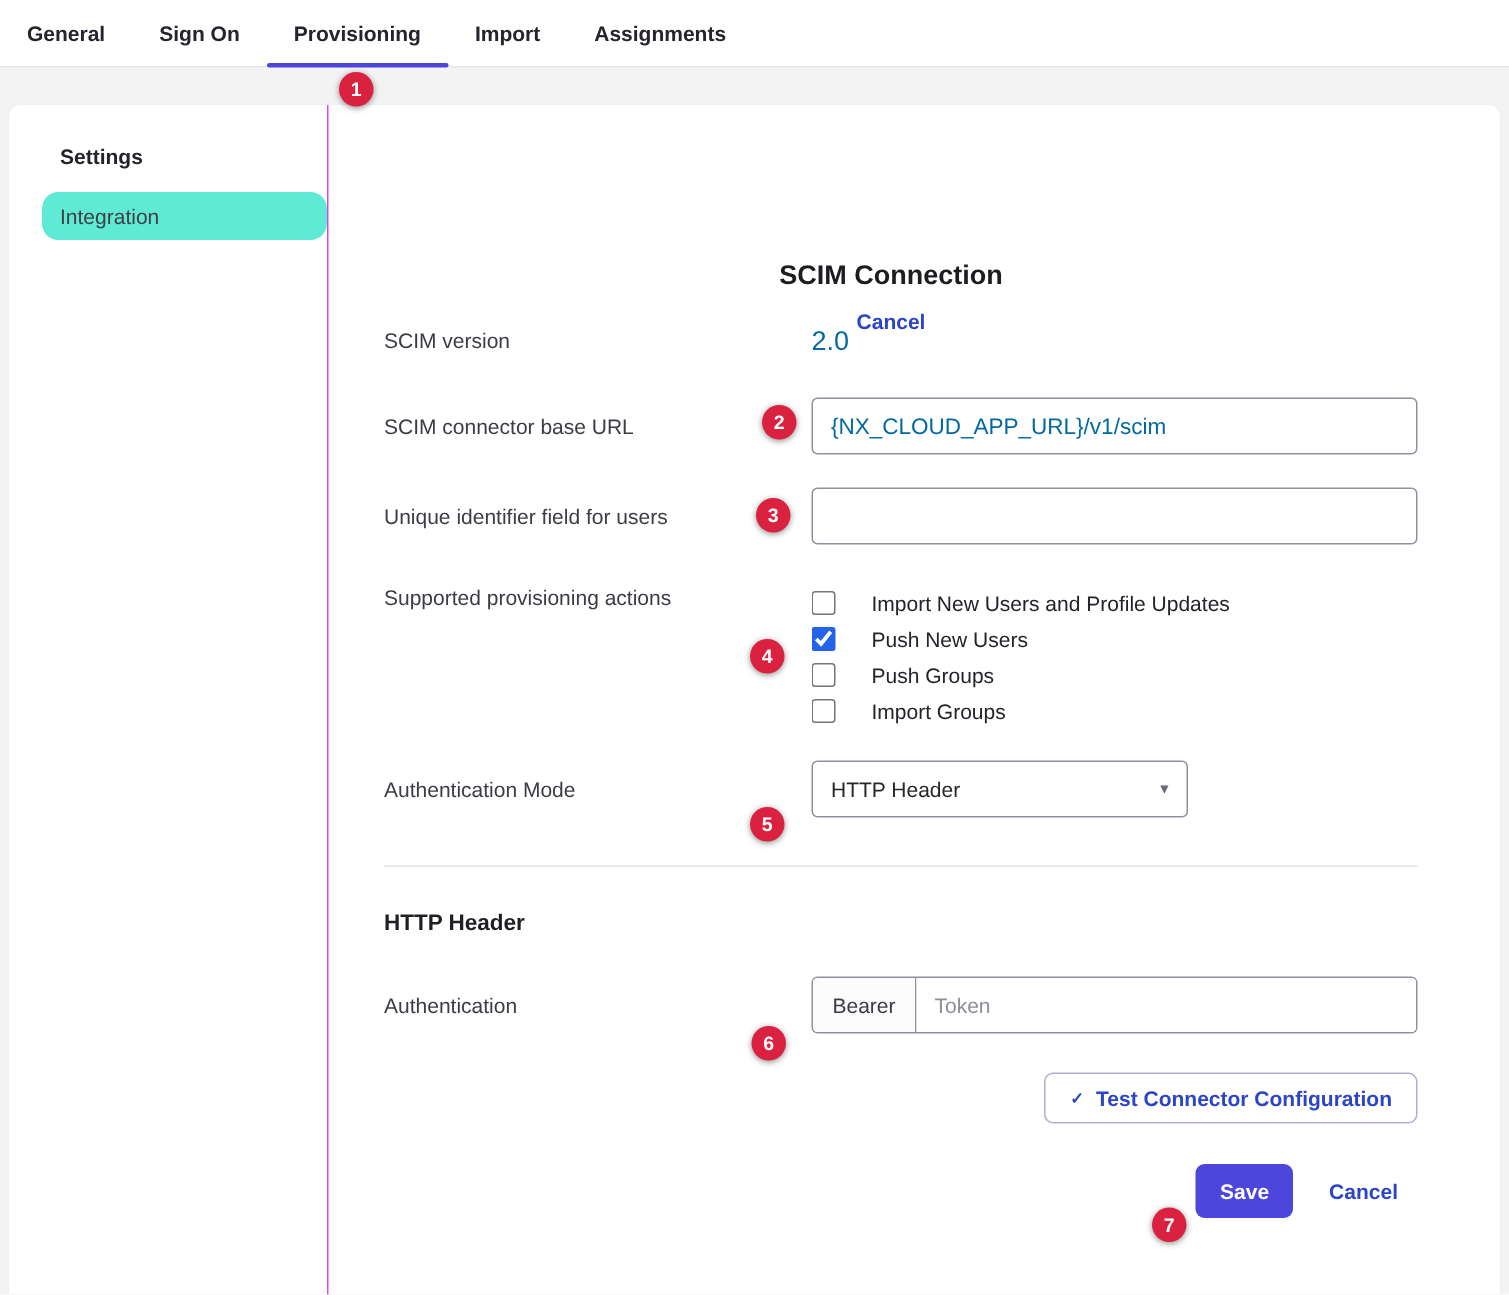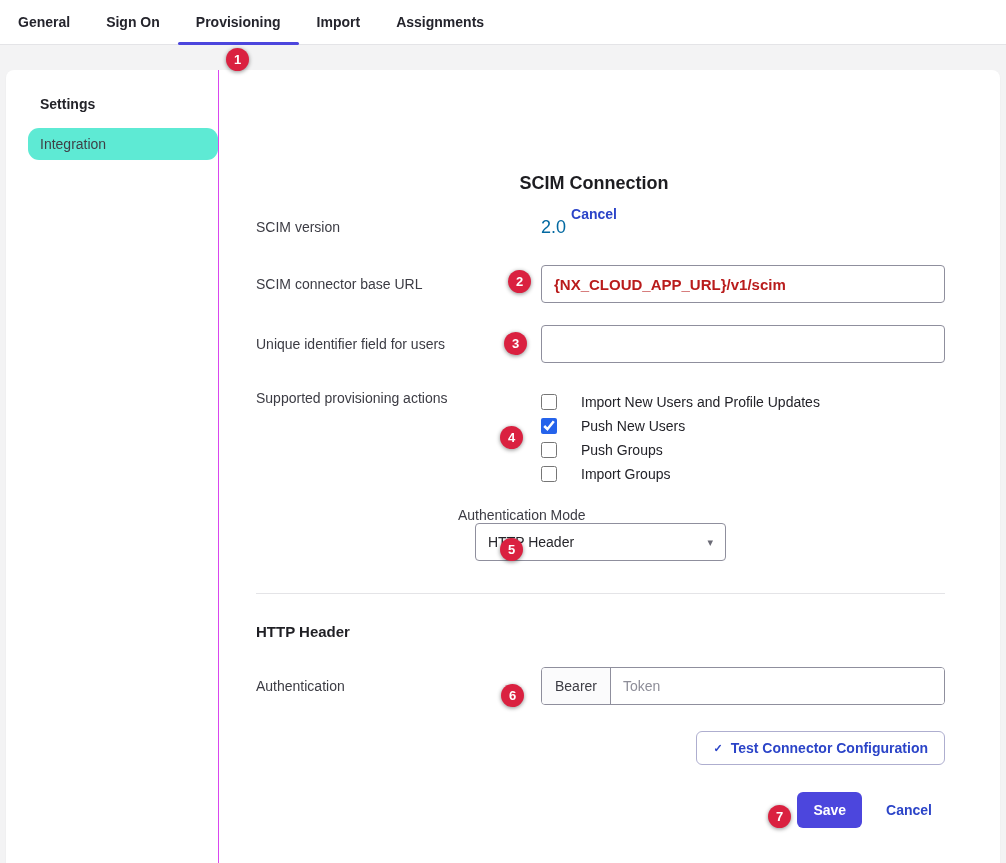--- a/index.html
+++ b/index.html
@@ -57,30 +57,30 @@
   }
 
   .form-row { display:flex; align-items:center; }
   .form-row.top { align-items:flex-start; }
   .form-label { width:285px; flex-shrink:0; font-size:14px; color:#3c3c44; }
 
   .row-version { height:20px; margin-bottom:28px; }
   .row-url    { margin-bottom:22px; }
   .row-unique { margin-bottom:27px; }
   .row-actions{ margin-bottom:21px; }
-  .row-auth   { margin-bottom:32px;flex-direction:column; }
+  .row-auth   { margin-bottom:32px; }
   .row-authz  { margin-bottom:26px; }
 
   .static-value { font-size:18px; color:#0369a1; }
 
   .text-input {
     width:404px; height:38px; border:1px solid #8f8f9d; border-radius:4px;
     padding:0 12px; font-size:14px; color:#26262b; background:#fff; font-family:inherit;
   }
-  .url-input { color:#b91c1c; font-weight:700; font-size:15px; }
+  .url-input { color:#0369a1; font-weight:400; font-size:15px; }
 
   .checkbox-group { display:flex; flex-direction:column; }
   .checkbox-line { display:flex; align-items:center; height:24px; gap:24px; font-size:14px; color:#232329; }
   .checkbox-line input[type="checkbox"] { width:16px; height:16px; margin:0; accent-color:#2563eb; cursor:pointer; }
 
   .select {
     width:251px; height:38px; border:1px solid #8f8f9d; border-radius:4px; background:#fff;
     display:flex; align-items:center; justify-content:space-between; padding:0 12px;
     font-size:14px; color:#26262b; cursor:pointer;
   }

